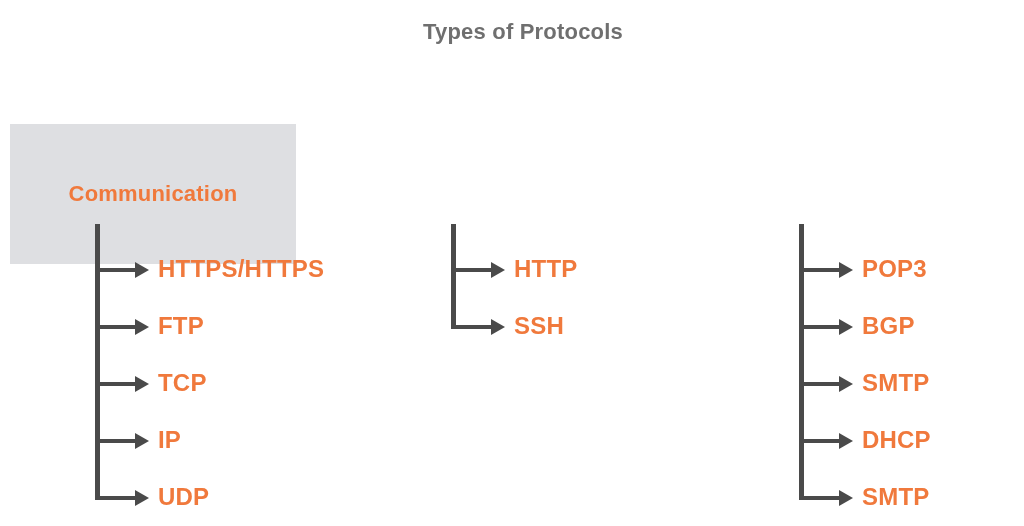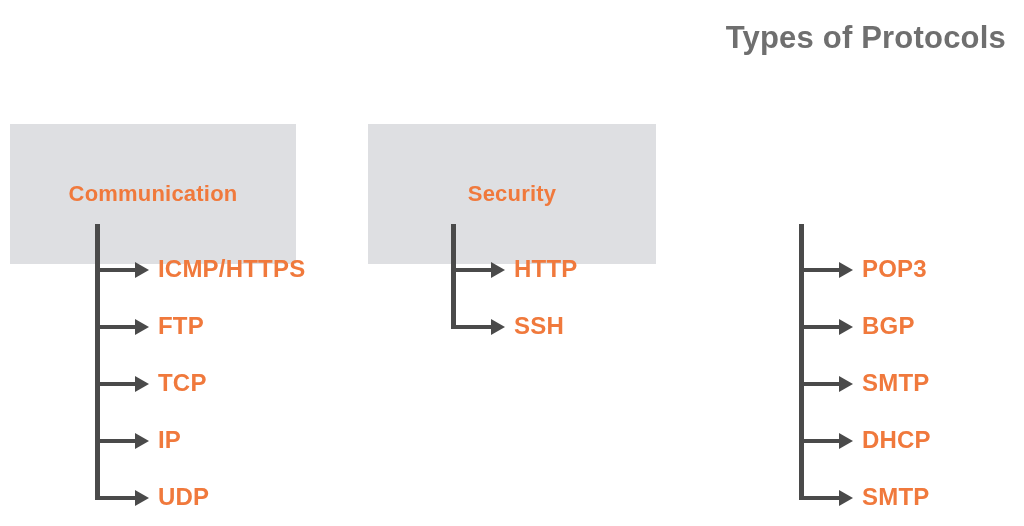--- a/index.html
+++ b/index.html
@@ -13,24 +13,24 @@
     width: 1024px;
     height: 526px;
     background: #ffffff;
     overflow: hidden;
   }
   .title {
     position: absolute;
     top: 0px;
     left: 0;
     right: 0;
-    margin: 18px;
+    margin: 12px;
     padding-left: 22px;
-    text-align: right;
-    font-size: 31px;
+    text-align: center;
+    font-size: 22px;
     line-height: 40px;
     font-weight: bold;
     color: var(--title-color, #6F6F6F);
     letter-spacing: 0.2px;
   }
   .column {
     position: absolute;
     inset: 0;
   }
   .category-box {
@@ -102,21 +102,21 @@
 
   <section class="column" style="--box-left:10px; --box-width:286px; --line-x:95px;">
     <div class="category-box">
       <span class="category-label">Communication</span>
     </div>
     <div class="tree">
         <div class="vline" style="top: 224px; height: 276px;"></div>
         <div class="row" style="top: 270px;">
           <span class="shaft"></span>
           <span class="arrowhead"></span>
-          <span class="item-label">ICMP/HTTPS</span>
+          <span class="item-label">HTTPS/HTTPS</span>
         </div>
         <div class="row" style="top: 327px;">
           <span class="shaft"></span>
           <span class="arrowhead"></span>
           <span class="item-label">FTP</span>
         </div>
         <div class="row" style="top: 384px;">
           <span class="shaft"></span>
           <span class="arrowhead"></span>
           <span class="item-label">TCP</span>
@@ -128,23 +128,20 @@
         </div>
         <div class="row" style="top: 498px;">
           <span class="shaft"></span>
           <span class="arrowhead"></span>
           <span class="item-label">UDP</span>
         </div>
       </div>
   </section>
 
   <section class="column" style="--box-left:368px; --box-width:288px; --line-x:451px;">
-    <div class="category-box">
-      <span class="category-label">Security</span>
-    </div>
     <div class="tree">
         <div class="vline" style="top: 224px; height: 105px;"></div>
         <div class="row" style="top: 270px;">
           <span class="shaft"></span>
           <span class="arrowhead"></span>
           <span class="item-label">HTTP</span>
         </div>
         <div class="row" style="top: 327px;">
           <span class="shaft"></span>
           <span class="arrowhead"></span>

